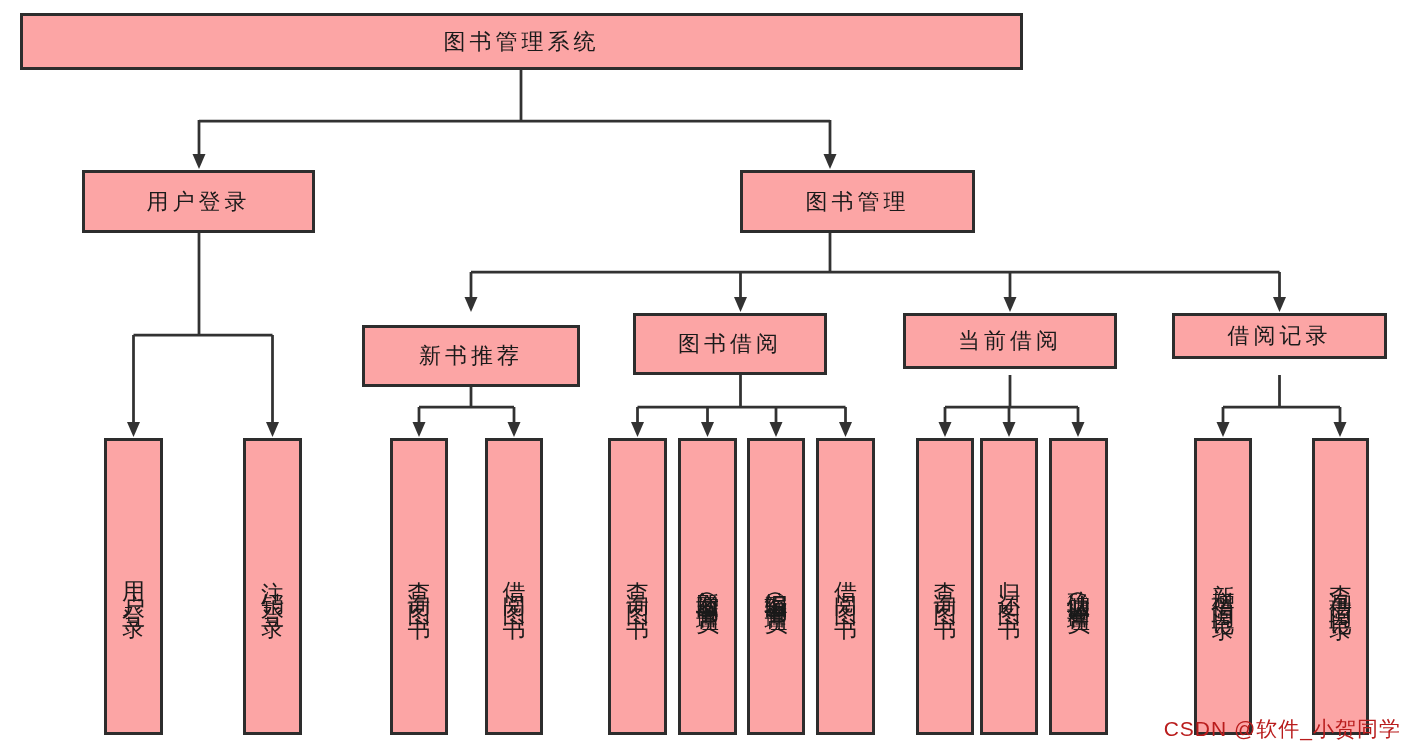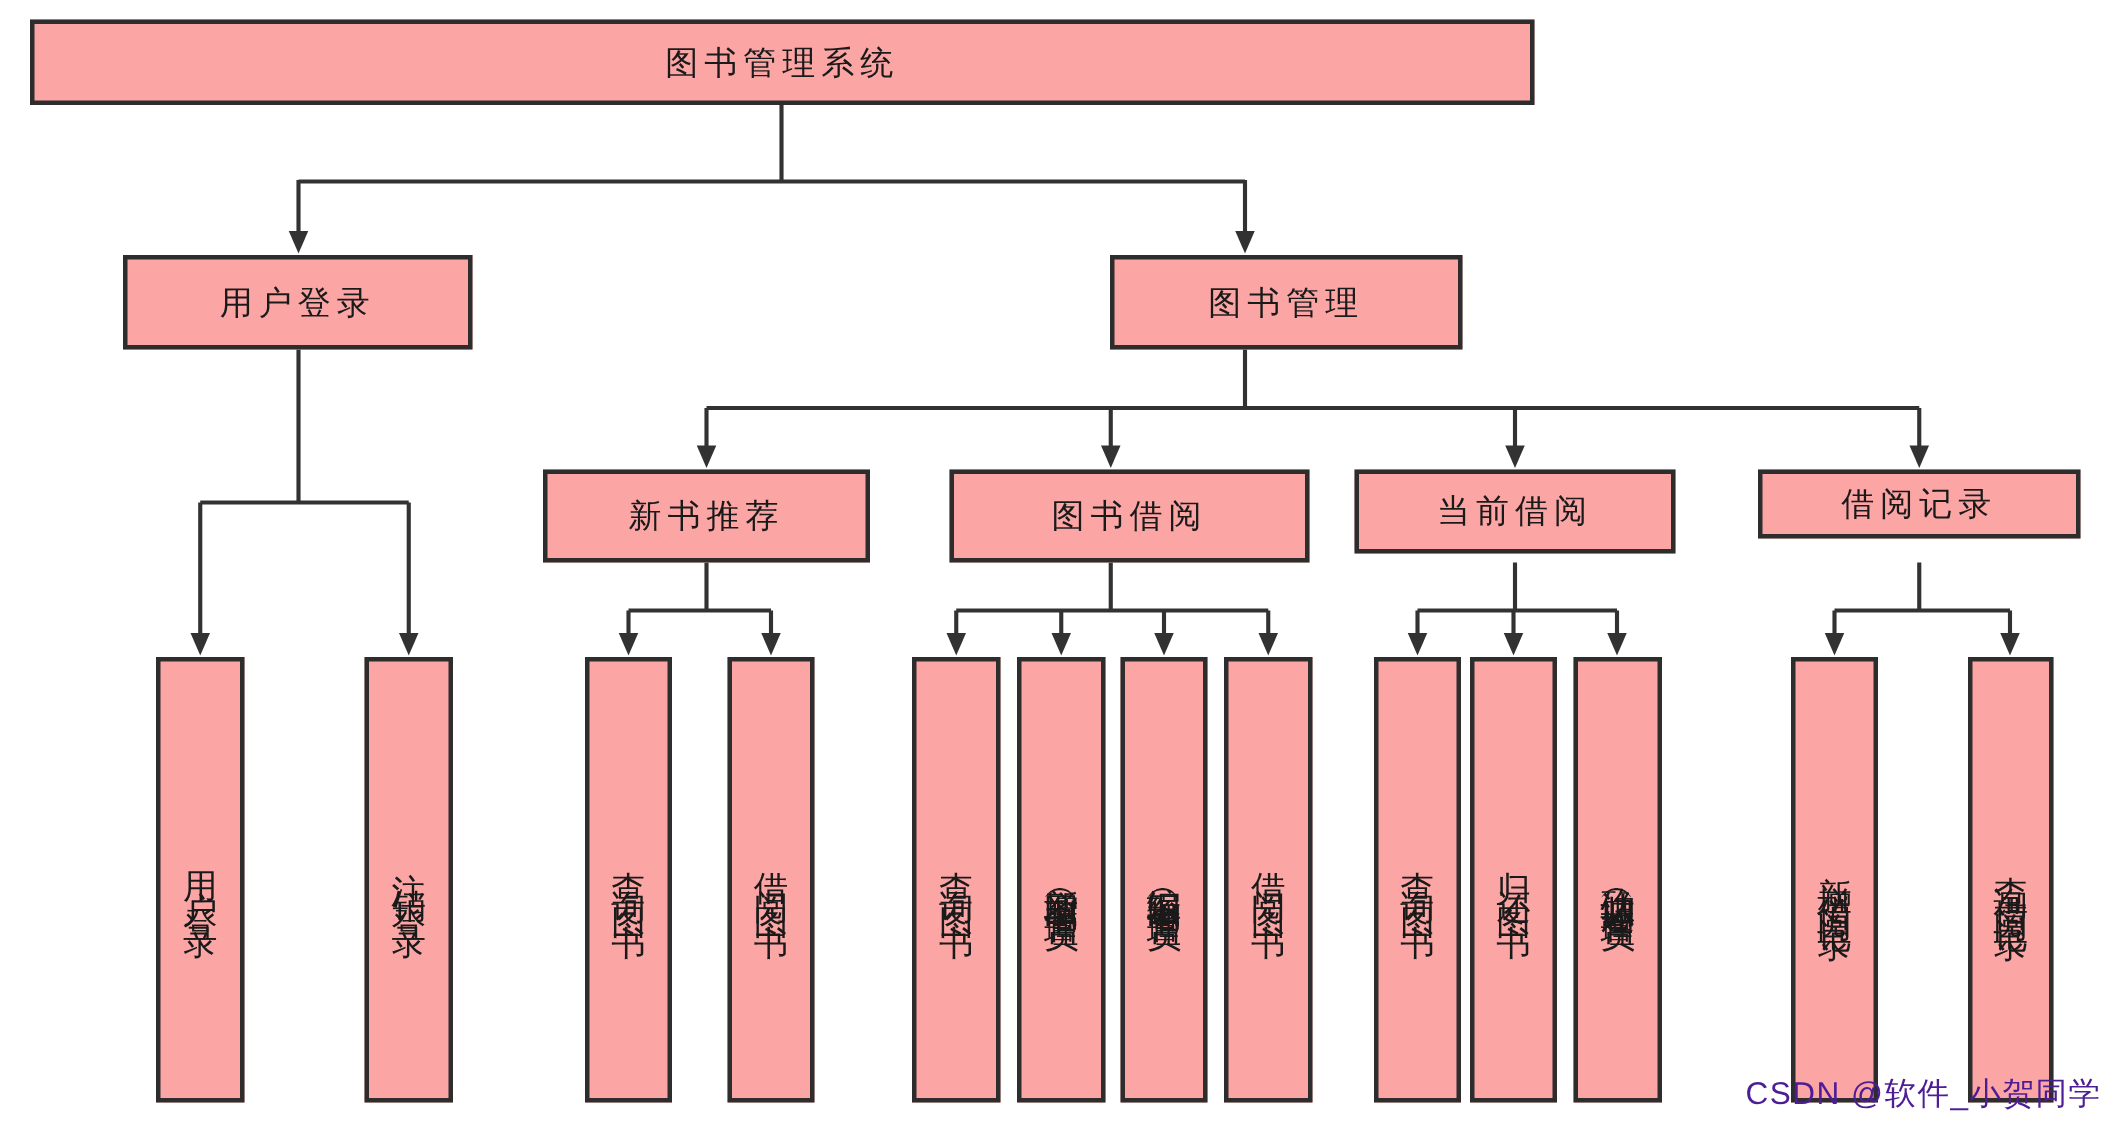--- a/index.html
+++ b/index.html
@@ -39,21 +39,21 @@
     line-height: 1.0;
   }
   .v-wide  { letter-spacing: 12px; }
   .v-mid   { letter-spacing: 7px; }
   .v-tight { letter-spacing: 3px; }
   .watermark {
     position: absolute;
     right: 4px;
     bottom: 4px;
     font-size: 21px;
-    color: #4c1d95;
+    color: #b91c1c;
     letter-spacing: 1px;
     z-index: 3;
     white-space: nowrap;
   }
 </style>
 </head>
 <body>
 
 <div class="canvas">
 
@@ -119,24 +119,24 @@
     <span>图书管理系统</span>
   </div>
 
   <div class="node h-node" style="left:82px; top:170px; width:233px; height:63px">
     <span>用户登录</span>
   </div>
   <div class="node h-node" style="left:740px; top:170px; width:235px; height:63px">
     <span>图书管理</span>
   </div>
 
-  <div class="node h-node" style="left:362px; top:313px; width:218px; height:62px">
+  <div class="node h-node" style="left:362px; top:325px; width:218px; height:62px">
     <span>新书推荐</span>
   </div>
-  <div class="node h-node" style="left:633px; top:313px; width:240px; height:62px">
+  <div class="node h-node" style="left:633px; top:313px; width:194px; height:62px">
     <span>图书借阅</span>
   </div>
   <div class="node h-node" style="left:903px; top:313px; width:214px; height:56px">
     <span>当前借阅</span>
   </div>
   <div class="node h-node" style="left:1172px; top:313px; width:215px; height:46px">
     <span>借阅记录</span>
   </div>
 
   <div class="node v-node v-wide" style="left:104px; top:438px; width:59px; height:297px">

